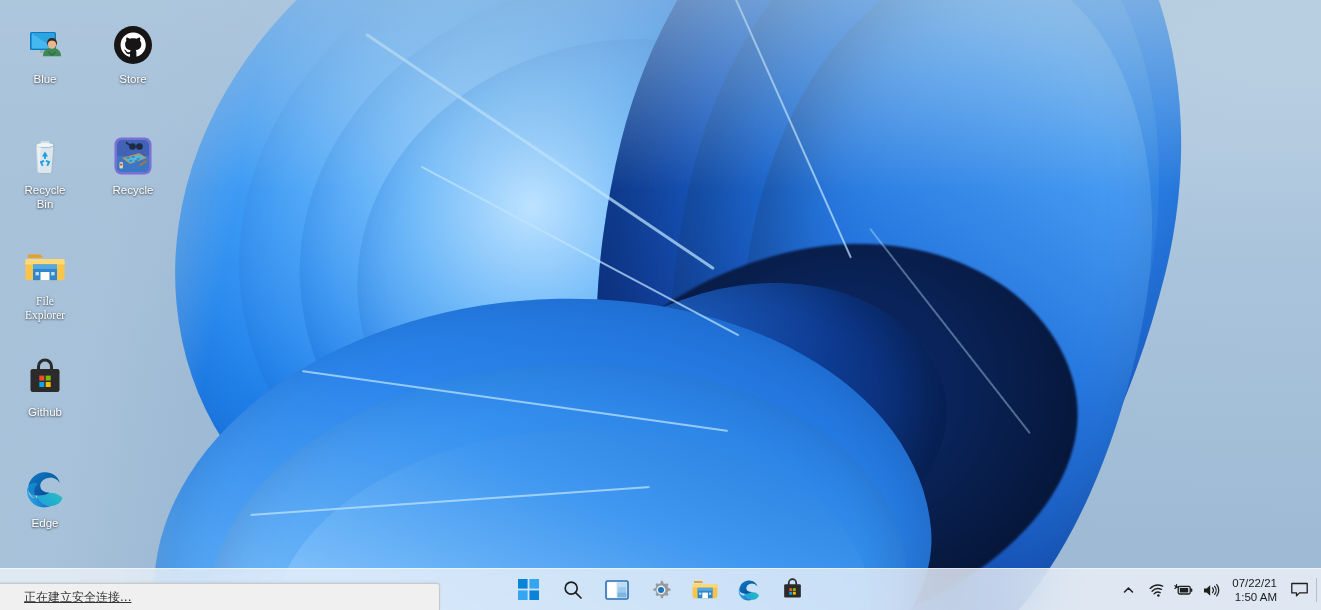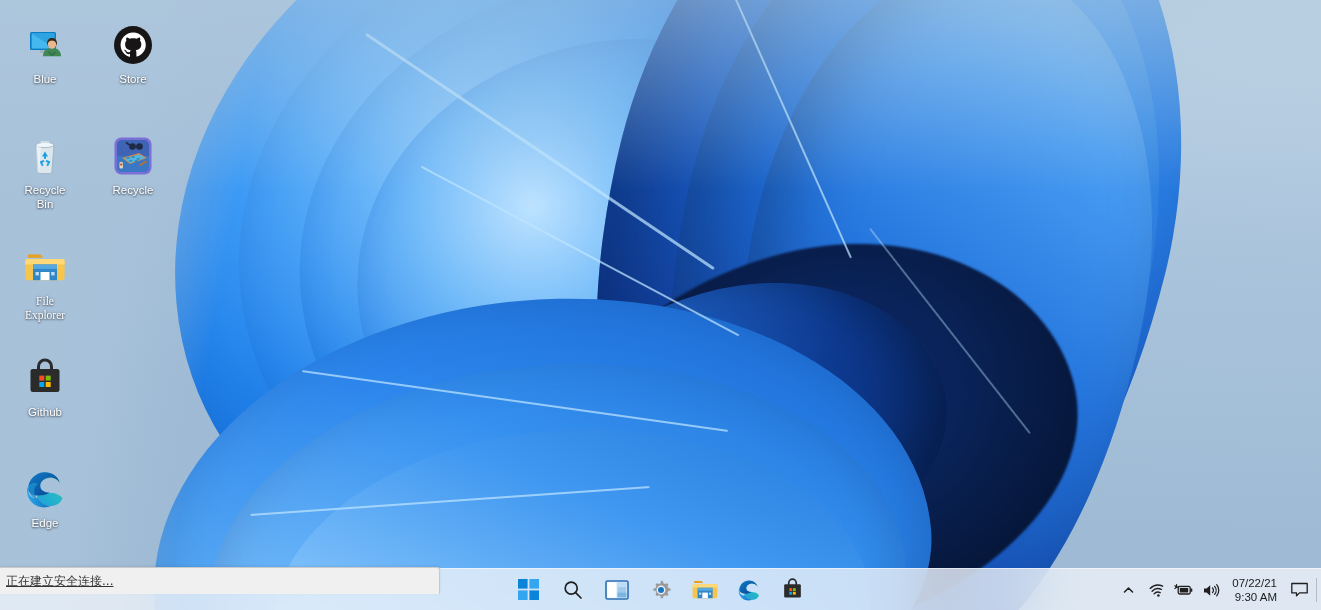--- a/index.html
+++ b/index.html
@@ -177,25 +177,25 @@
     color:#1b1b1b; padding:0 7px 0 4px; cursor:default;
   }
   #notifBtn {
     display:flex; align-items:center; justify-content:center;
     width:30px; height:34px; cursor:default;
   }
   .trayDivider { width:1px; height:24px; background:rgba(0,0,0,.18); margin-left:2px; }
 
   
   #statusBar {
-    position:absolute; left:0; bottom:16px; width:440px; height:27px;
+    position:absolute; left:0; bottom:0; width:440px; height:27px;
     background:#f0f0f0;
     border:1px solid #c9c9c9; border-left:none; border-bottom:none;
     border-top-right-radius:3px;
-    display:flex; align-items:center; padding-left:6px;
+    display:flex; align-items:center; padding-left:24px;
     box-shadow:0 -1px 3px rgba(0,0,0,.07);
   }
   #statusText {
     font-size:12px; color:#333; text-decoration:underline;
     font-family:"DejaVu Sans", "Liberation Sans", sans-serif;
     white-space:nowrap;
   }
 </style>
 </head>
 <body>
@@ -478,21 +478,21 @@
           <g fill="none" stroke="#1f1f1f" stroke-width="1.25" stroke-linecap="round">
             <path d="M10.5 5 a3.2 3.2 0 0 1 0 4.6"></path>
             <path d="M12.6 3.3 a6 6 0 0 1 0 8"></path>
             <path d="M14.7 1.7 a8.6 8.6 0 0 1 0 11.2"></path>
           </g>
         </svg>
       </div>
 
       <div id="clock">
         <span>07/22/21</span>
-        <span>9:30 AM</span>
+        <span>1:50 AM</span>
       </div>
 
       <div id="notifBtn">
         <svg width="19" height="17" viewBox="0 0 19 17">
           <path d="M1.8 1.5 h15.4 v9.4 h-7.7 l-3 3 v-3 h-4.7z" fill="none" stroke="#1f1f1f" stroke-width="1.3" stroke-linejoin="round"></path>
         </svg>
       </div>
 
       <div class="trayDivider"></div>
     </div>

